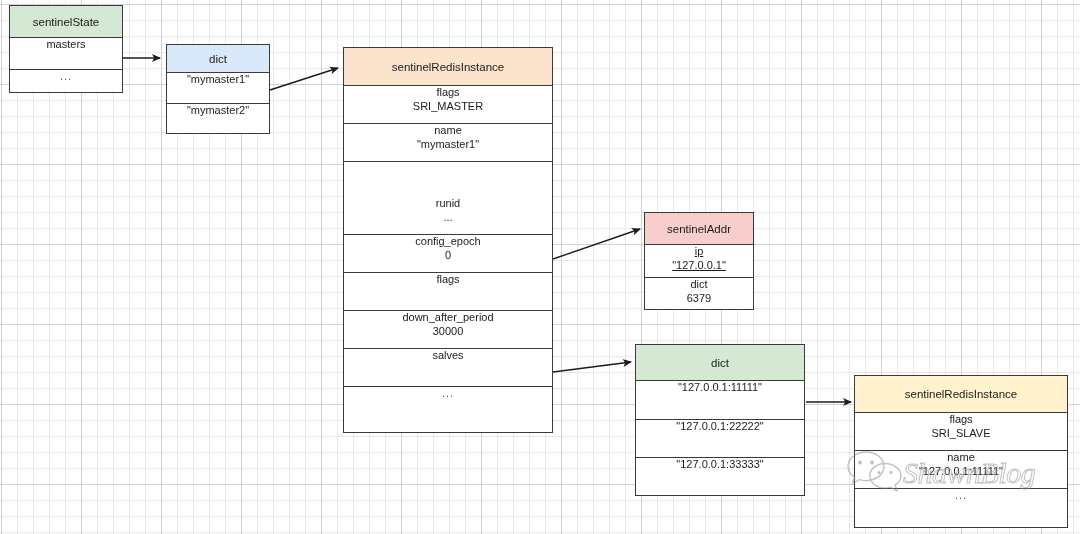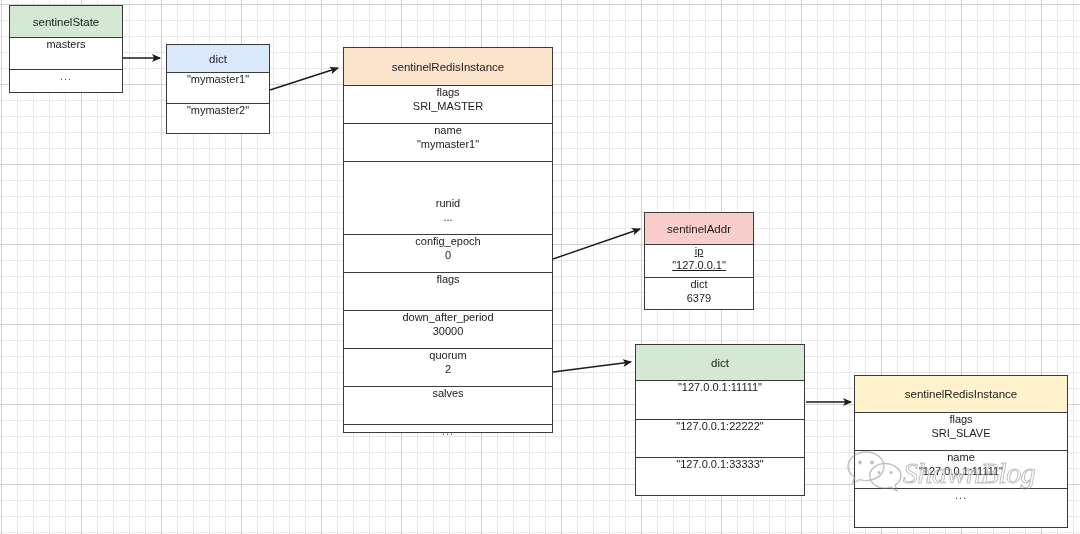--- a/index.html
+++ b/index.html
@@ -150,24 +150,20 @@
       <span class="v">0</span>
     </div>
     <div class="row" style="height:38px;">
       <span class="k">flags</span>
     </div>
     <div class="row" style="height:38px;">
       <span class="k">down_after_period</span>
       <span class="v">30000</span>
     </div>
     <div class="row" style="height:38px;">
-      <span class="k">quorum</span>
-      <span class="v">2</span>
-    </div>
-    <div class="row" style="height:38px;">
       <span class="k">salves</span>
     </div>
     <div class="row ellipsis" style="height:40px;">
       <span class="k">...</span>
     </div>
   </div>
 
   <div class="node" style="left:644px; top:212px; width:110px; height:98px;">
     <div class="hdr hdr-pink" style="height:32px;">sentinelAddr</div>
     <div class="row" style="height:33px;text-decoration:underline;">

